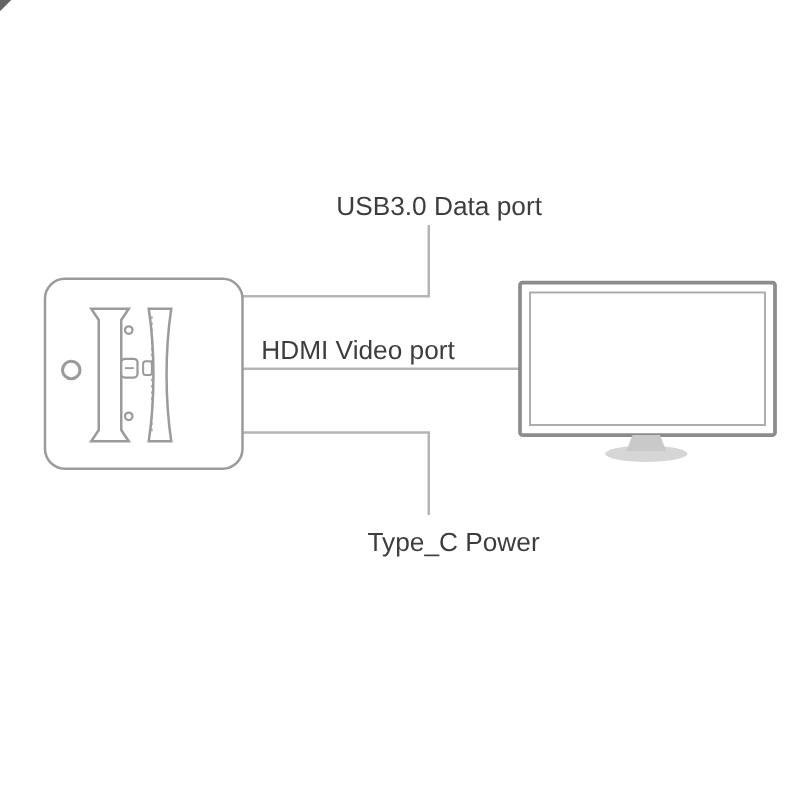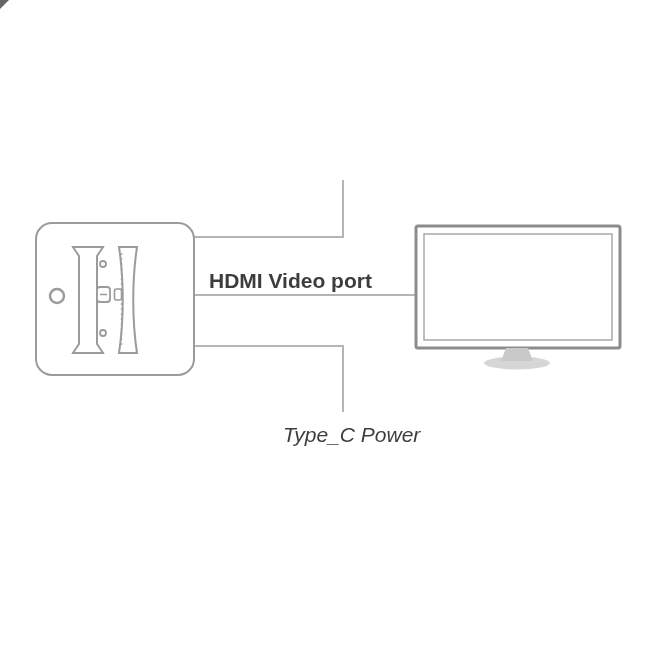--- a/index.html
+++ b/index.html
@@ -22,22 +22,22 @@
   }
   .label {
     position: absolute;
     color: #3d3d3d;
     font-size: 21px;
     line-height: 26px;
     white-space: nowrap;
     user-select: none;
   }
   .label-usb   { left: 269px; top: 153px; }
-  .label-hdmi  { left: 209px; top: 268px; font-weight: bold; }
-  .label-typec { left: 283px; top: 419px; line-height: 31px; white-space: normal; width: 170px; font-style: italic; }
+  .label-hdmi  { left: 209px; top: 268px; }
+  .label-typec { left: 294px; top: 419px; line-height: 31px; white-space: normal; width: 170px; }
 </style>
 </head>
 <body>
 
 <div id="canvas">
 
   <svg id="diagram-svg" width="645" height="645" viewBox="0 0 645 645">
 
     <polygon points="0,0 9,0 0,9" fill="#4a4a4a" opacity="0.85"></polygon>
 
@@ -68,20 +68,21 @@
     </g>
 
     <g>
       <rect x="416" y="226" width="204" height="122" rx="2" fill="#ffffff" stroke-width="3" stroke="#8c8c8c"></rect>
       <rect x="424" y="234" width="188" height="106" fill="none" stroke-width="1.5" stroke="#a9a9a9"></rect>
       <ellipse cx="517" cy="363" rx="33" ry="6.5" stroke="none" fill="#d6d6d6"></ellipse>
       <polygon points="506,348 528,348 533,361 501,361" stroke="none" fill="#c9c9c9"></polygon>
     </g>
   </svg>
 
+  <div class="label label-usb">USB3.0 Data port</div>
 
   <div class="label label-hdmi">HDMI Video port</div>
 
   <div class="label label-typec">
     <div>Type_C Power</div>
   </div>
 
 </div>
 
 </body></html>

